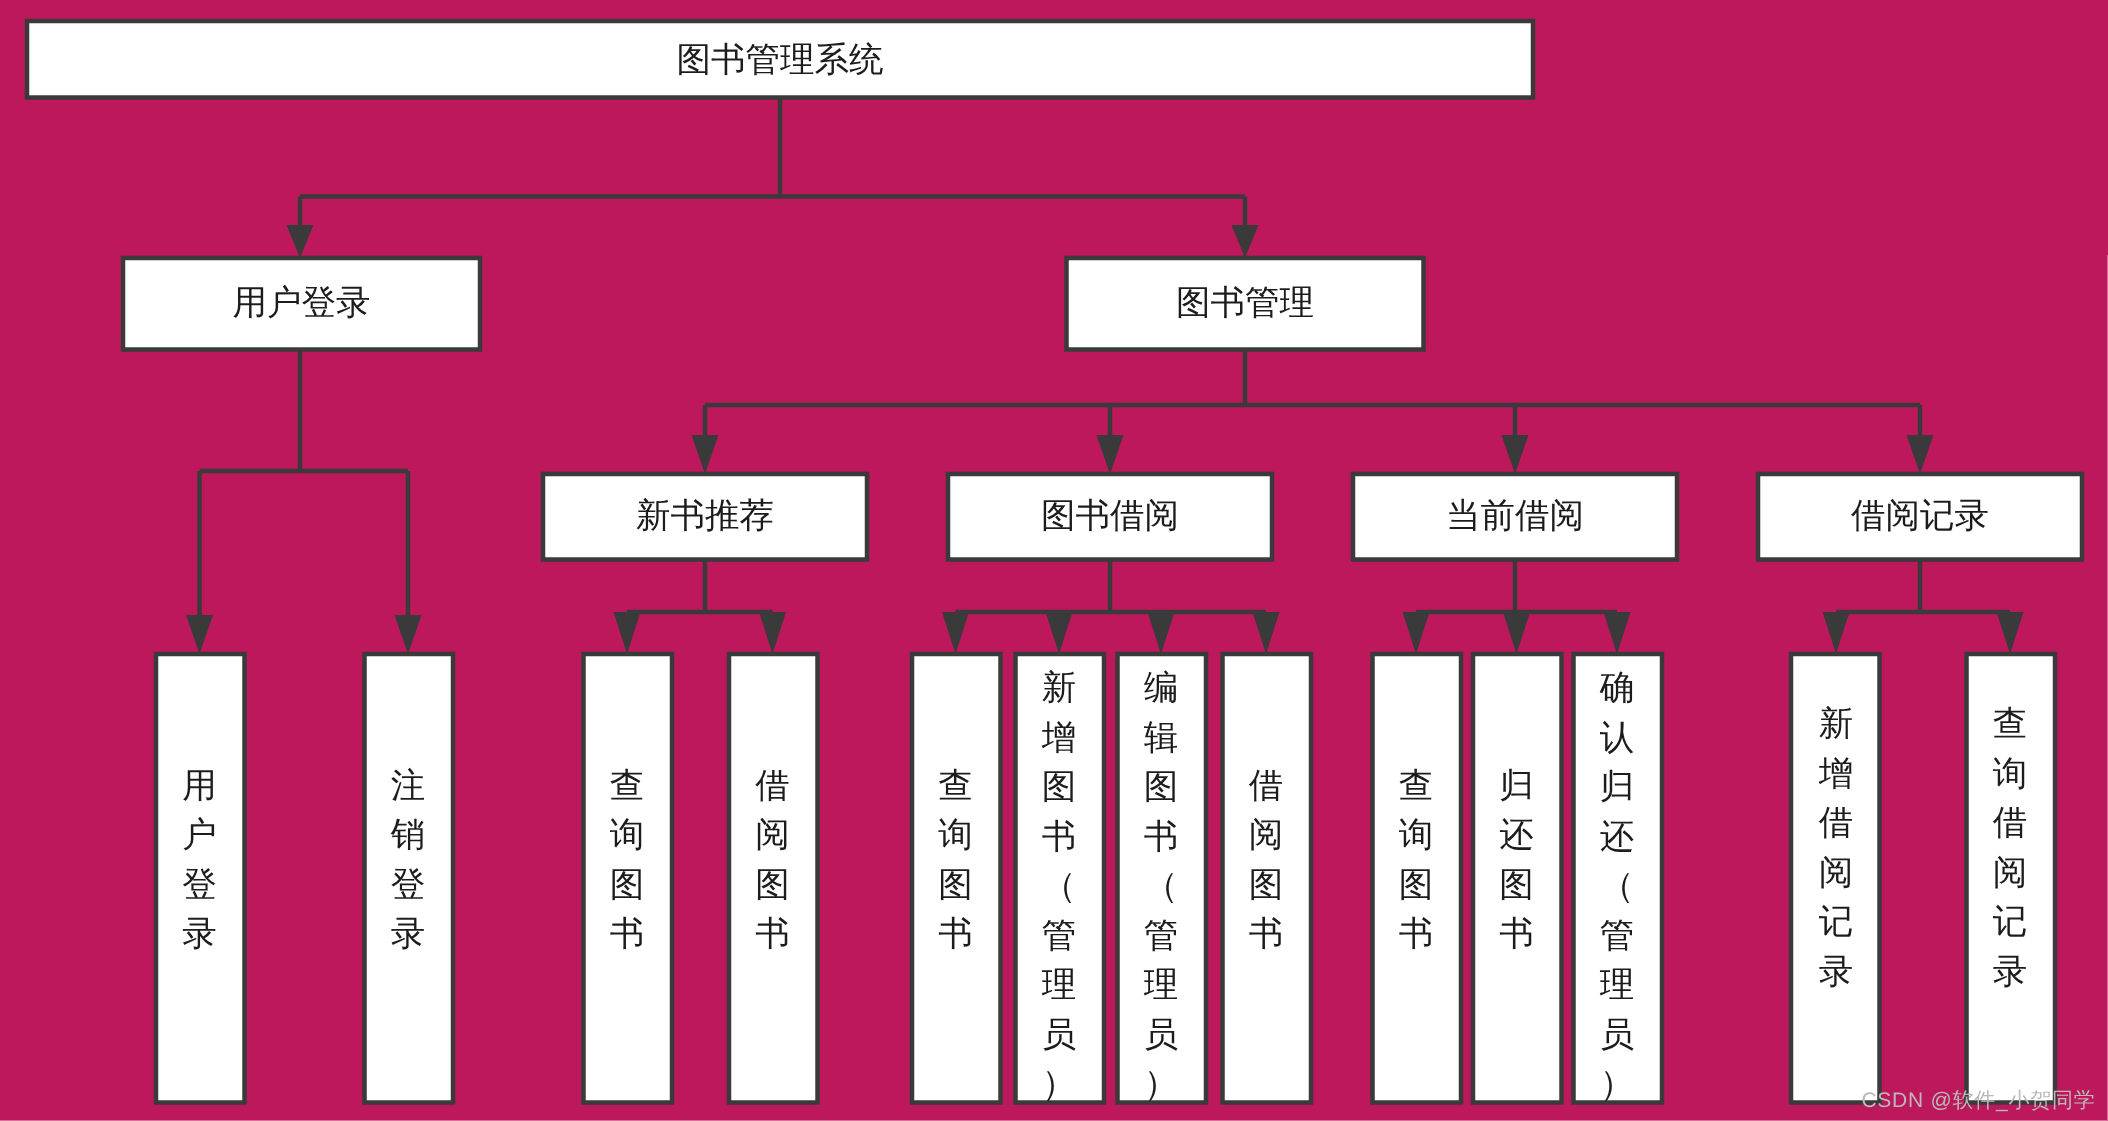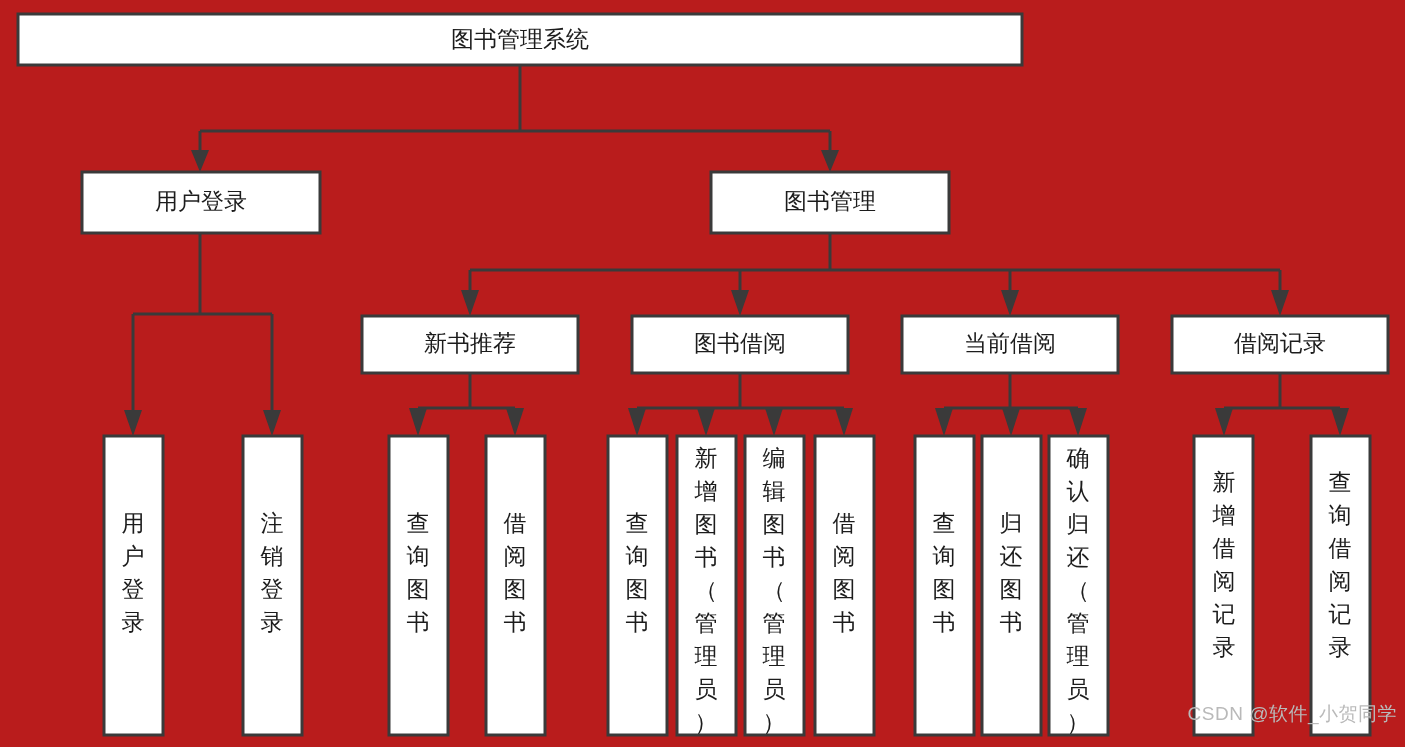--- a/index.html
+++ b/index.html
@@ -10,21 +10,21 @@
   body {
     width: 1405px;
     height: 747px;
     font-family: "Liberation Sans", "DejaVu Sans", sans-serif;
     overflow: hidden;
   }
   #diagram-root {
     position: relative;
     width: 1405px;
     height: 747px;
-    background: #b91c1c;
+    background: #be185d;
   }
   svg#flow {
     position: absolute;
     left: 0;
     top: 0;
     width: 1405px;
     height: 747px;
   }
   .node-rect {
     fill: #ffffff;
@@ -49,23 +49,23 @@
   }
   .node-label-v {
     font-family: "Liberation Sans", "DejaVu Sans", sans-serif;
     font-size: 23px;
     fill: #1c1c1c;
     text-anchor: middle;
   }
   .watermark {
     position: absolute;
     right: 8px;
-    bottom: 20px;
-    font-family: "Liberation Sans", "DejaVu Sans", sans-serif;
-    font-size: 19px;
+    bottom: 4px;
+    font-family: "Liberation Sans", "DejaVu Sans", sans-serif;
+    font-size: 14px;
     color: #b9b9b9;
     letter-spacing: 0.5px;
     white-space: nowrap;
     pointer-events: none;
   }
 </style>
 </head>
 <body>
 
 <div id="diagram-root">

